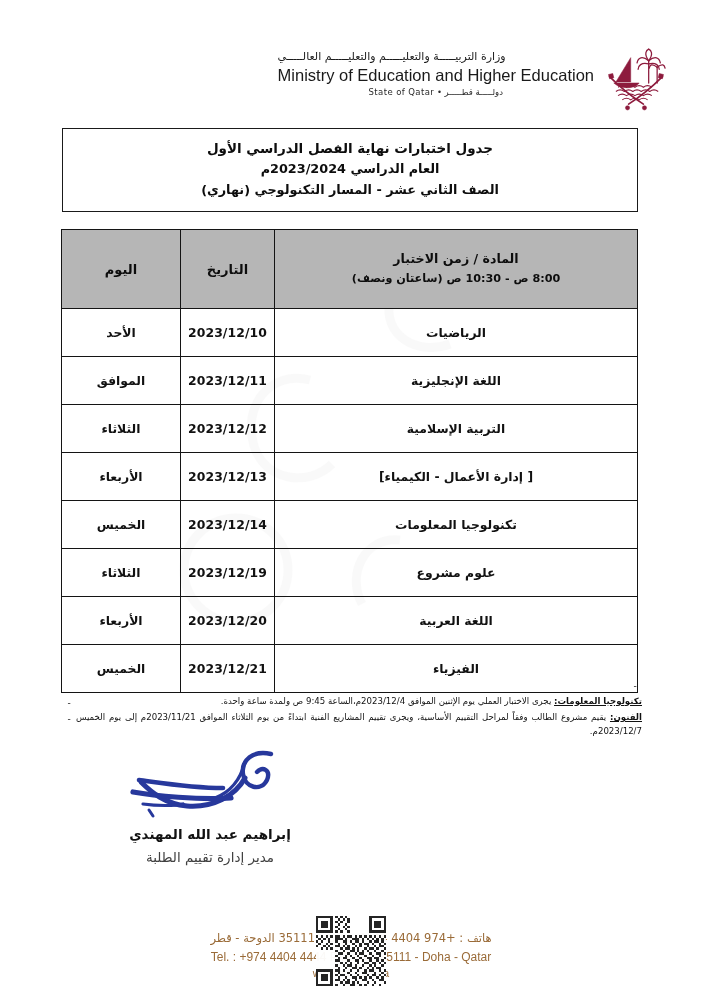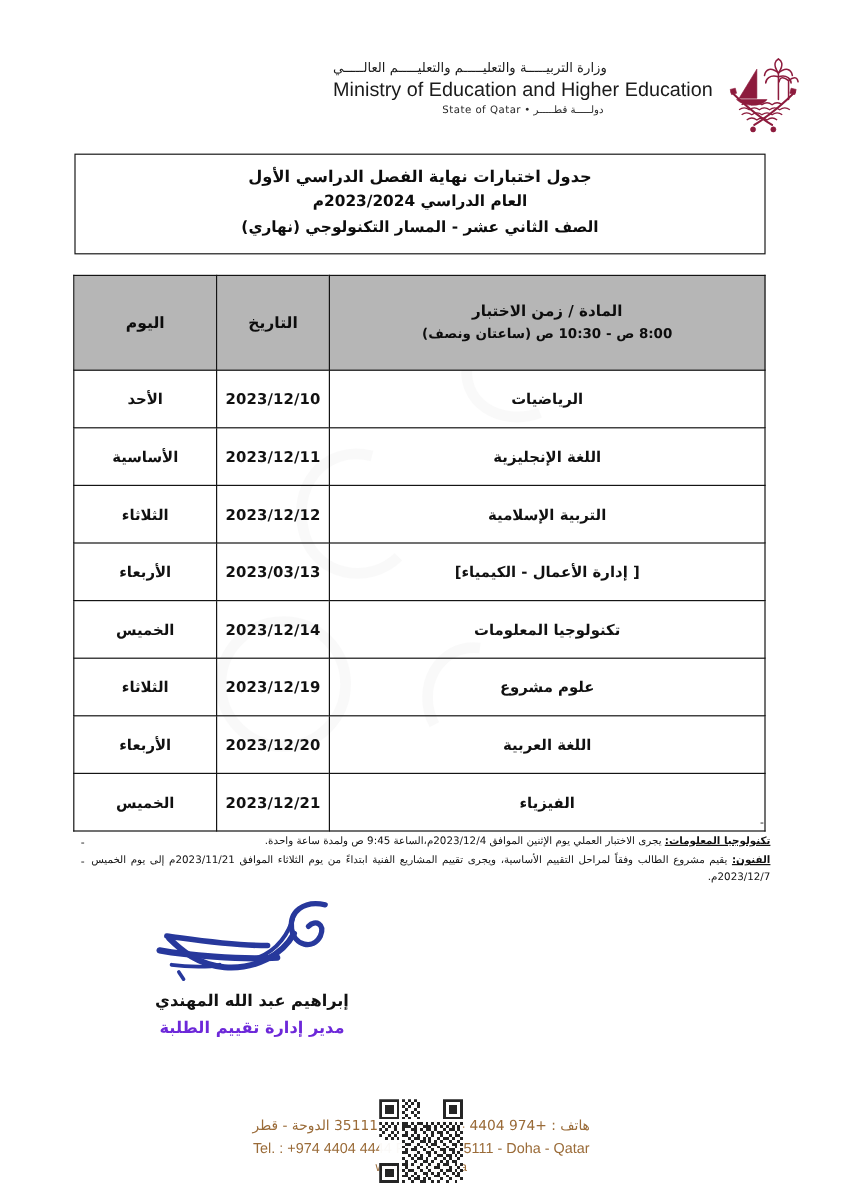--- a/index.html
+++ b/index.html
@@ -217,23 +217,23 @@
   .sig-name {
     font-family: "DejaVu Sans", sans-serif;
     font-weight: bold;
     font-size: 13.5px;
     color: #121212;
     margin-top: 4px;
     letter-spacing: .3px;
   }
   .sig-role {
     font-family: "DejaVu Sans", sans-serif;
-    font-weight: bold;
+    font-weight: normal;
     font-size: 13.5px;
-    color: #6d28d9;
+    color: #404040;
     margin-top: 7px;
     letter-spacing: .3px;
   }
 
   
   .footer {
     position: absolute;
     top: 930px;
     left: 0;
     width: 702px;
@@ -364,30 +364,30 @@
       </thead>
       <tbody>
         <tr>
           <td class="cell-subj">الرياضيات</td>
           <td class="cell-date">2023/12/10</td>
           <td class="cell-day">الأحد</td>
         </tr>
         <tr>
           <td class="cell-subj">اللغة الإنجليزية</td>
           <td class="cell-date">2023/12/11</td>
-          <td class="cell-day">الأساسية</td>
+          <td class="cell-day">الموافق</td>
         </tr>
         <tr>
           <td class="cell-subj">التربية الإسلامية</td>
           <td class="cell-date">2023/12/12</td>
           <td class="cell-day">الثلاثاء</td>
         </tr>
         <tr>
           <td class="cell-subj">[ إدارة الأعمال - الكيمياء]</td>
-          <td class="cell-date">2023/03/13</td>
+          <td class="cell-date">2023/12/13</td>
           <td class="cell-day">الأربعاء</td>
         </tr>
         <tr>
           <td class="cell-subj">تكنولوجيا المعلومات</td>
           <td class="cell-date">2023/12/14</td>
           <td class="cell-day">الخميس</td>
         </tr>
         <tr>
           <td class="cell-subj">علوم مشروع</td>
           <td class="cell-date">2023/12/19</td>

